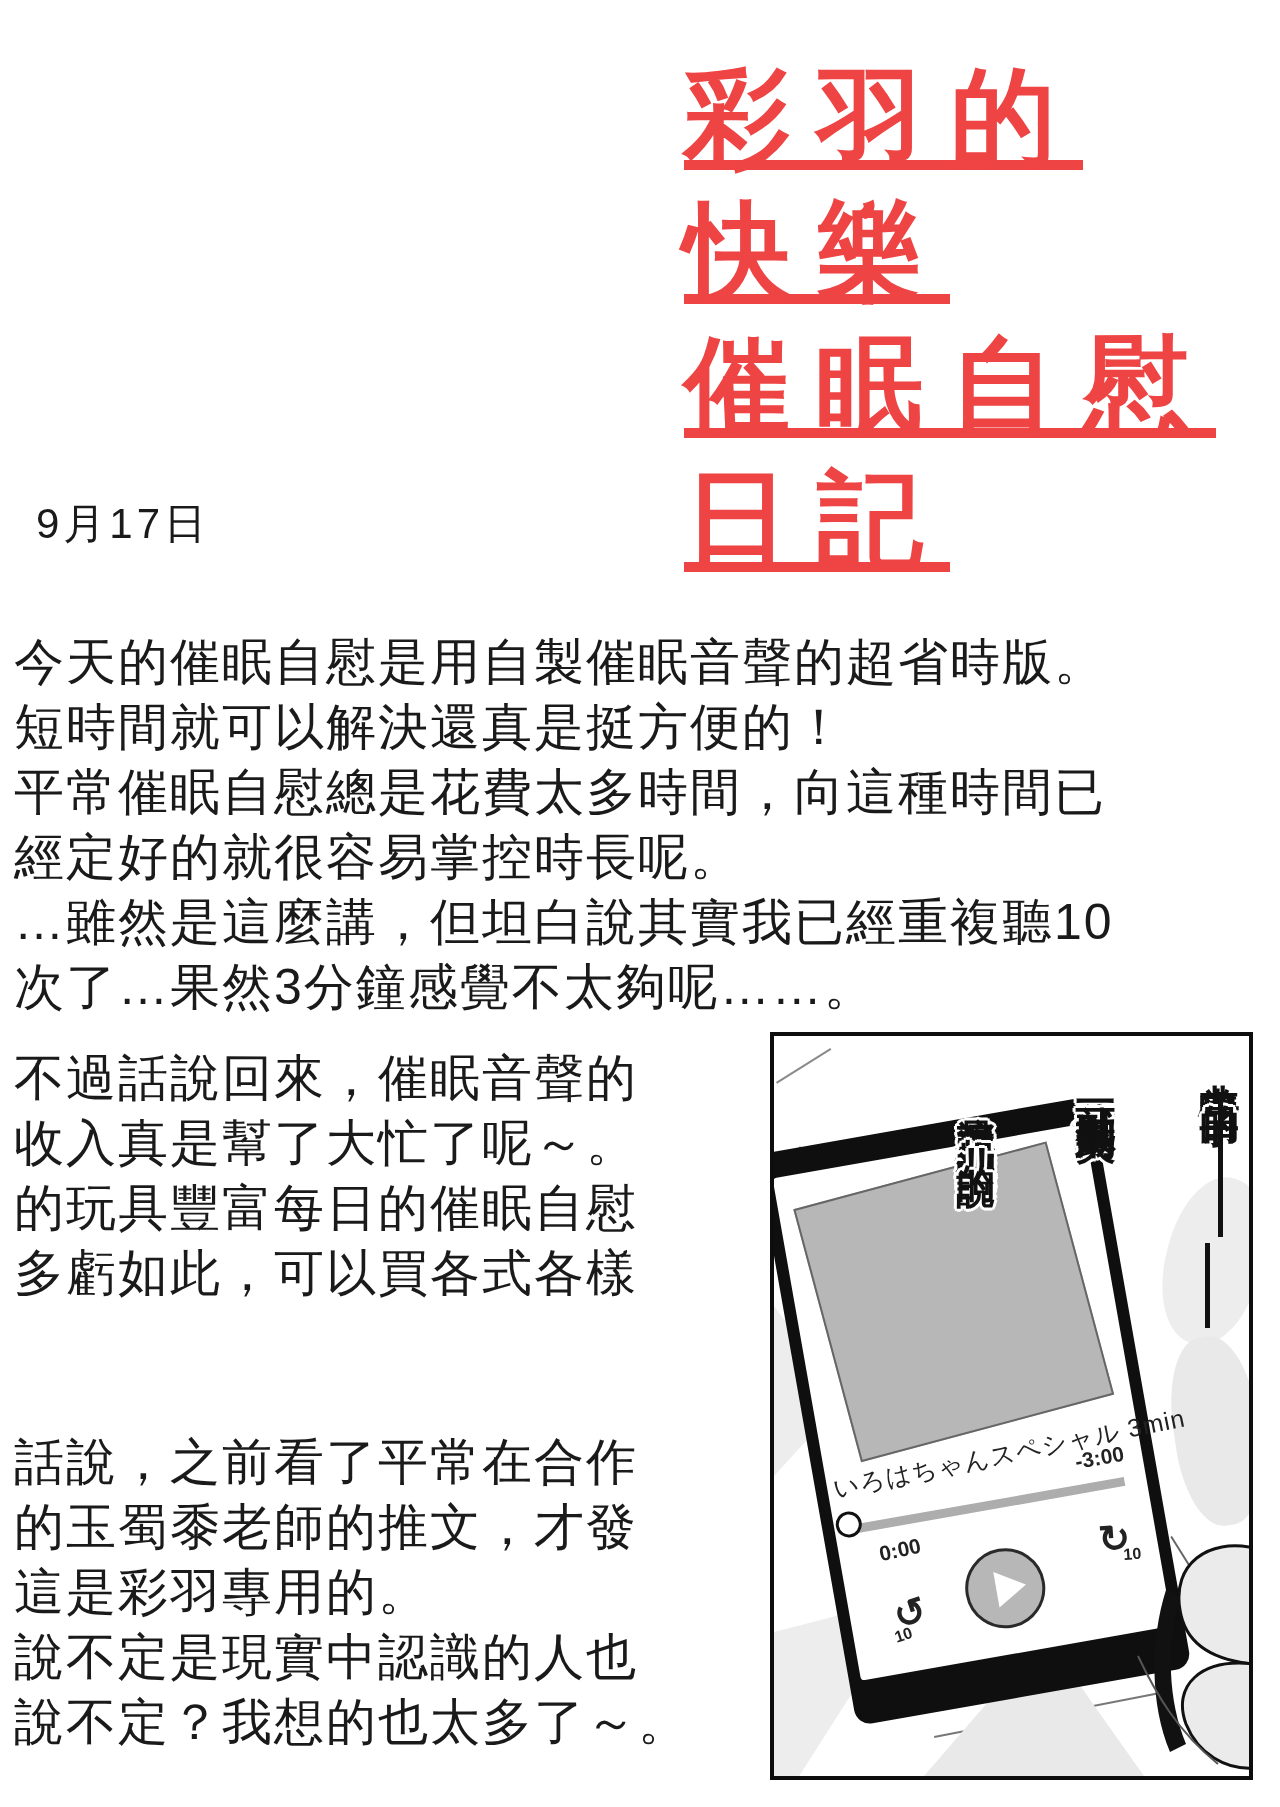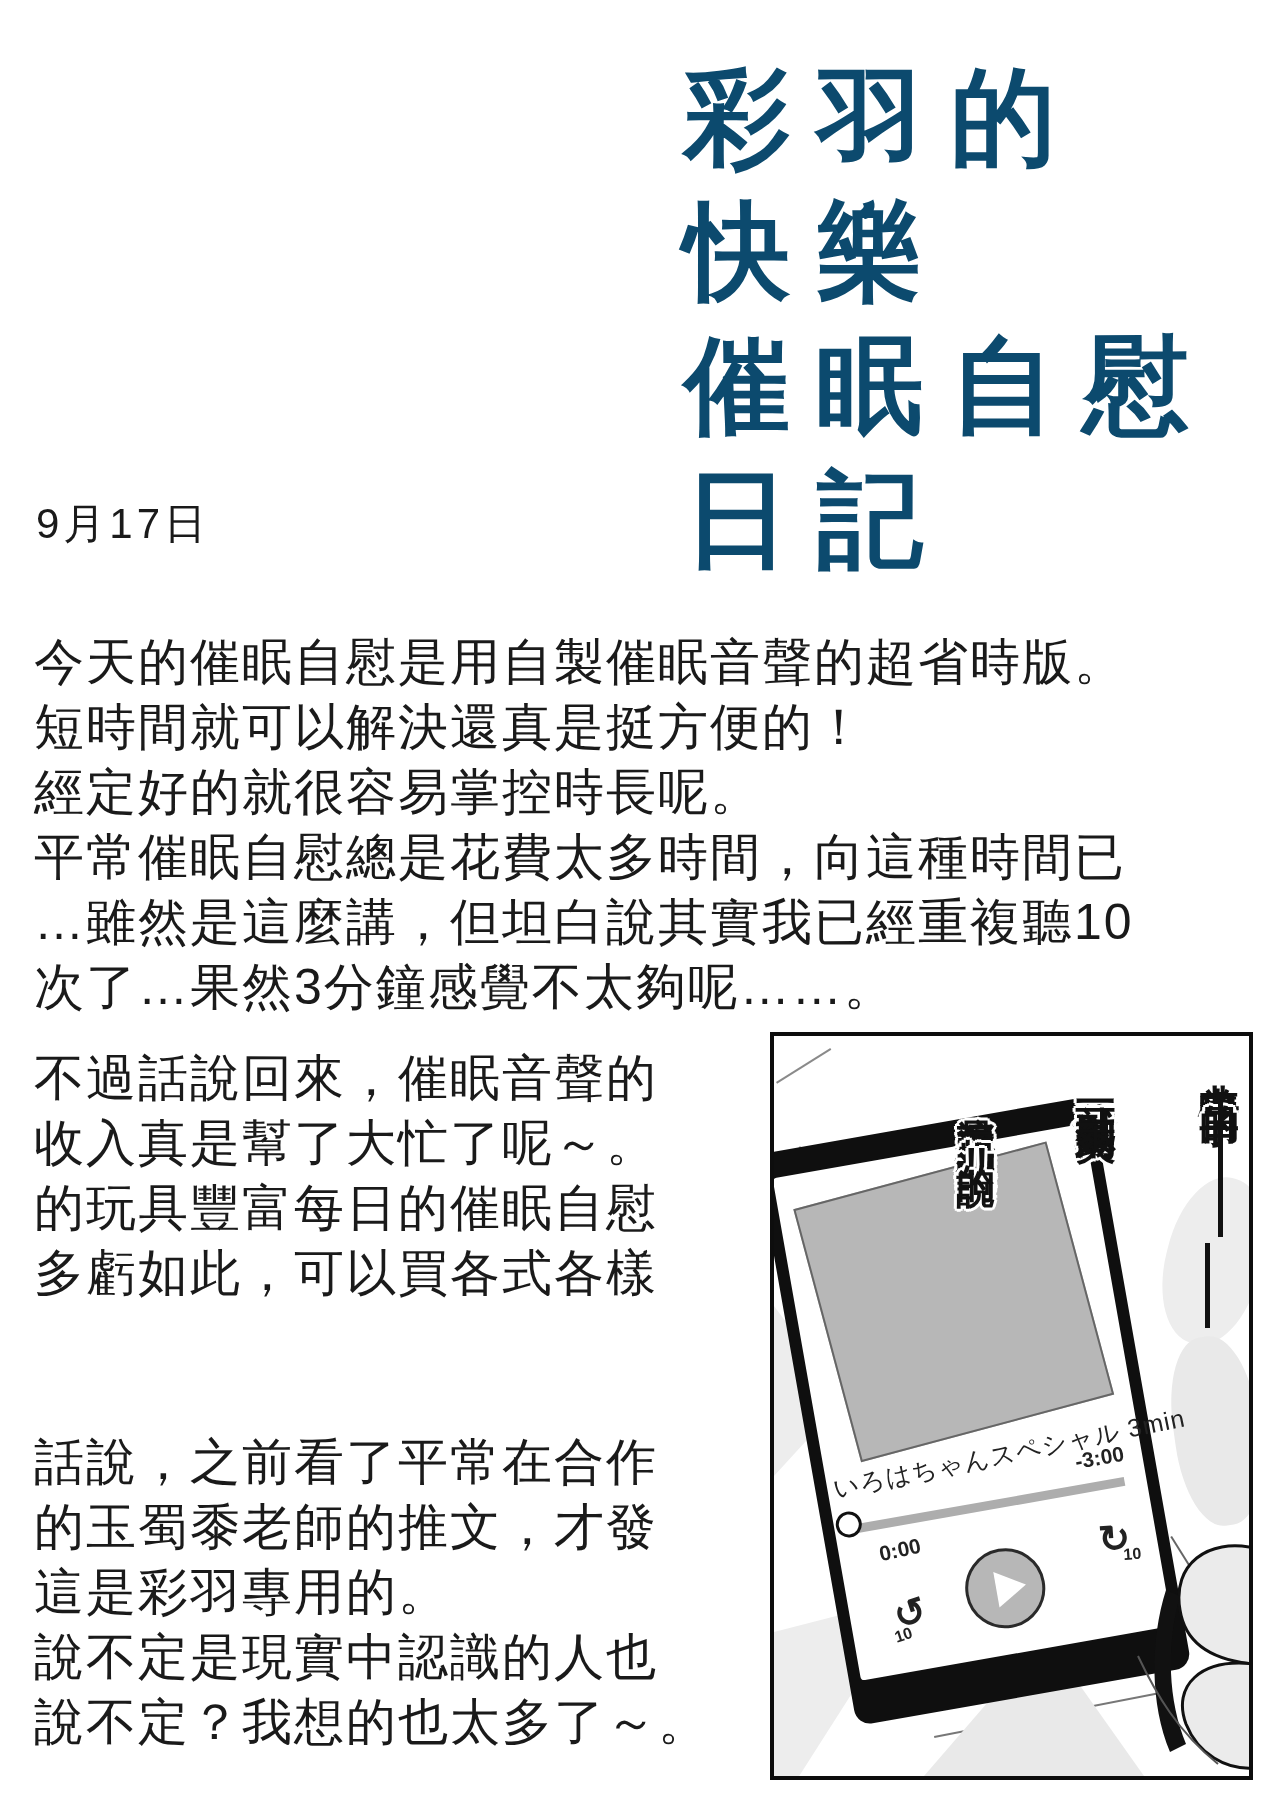--- a/index.html
+++ b/index.html
@@ -4,28 +4,28 @@
 <style>
   html,body{margin:0;padding:0;background:#ffffff;}
   #page{
     position:relative;width:1280px;height:1807px;background:#ffffff;
     font-family:"Liberation Sans", sans-serif;color:#1a1a1a;overflow:hidden;
   }
   
   #big-title{
     position:absolute;left:684px;top:50px;
     font-size:106px;line-height:134px;font-weight:700;
-    letter-spacing:27px;color:#0c4a6e;white-space:nowrap;
+    letter-spacing:27px;color:#ef4444;white-space:nowrap;text-decoration:underline;
   }
   
   #date-line{
     position:absolute;left:36px;top:496px;
     font-size:42px;font-weight:500;letter-spacing:4px;white-space:nowrap;
   }
-  .para{position:absolute;left:34px;font-size:50px;line-height:65px;
+  .para{position:absolute;left:14px;font-size:50px;line-height:65px;
     font-weight:500;letter-spacing:2px;white-space:nowrap;}
   #para-1{top:630px;}
   #para-2{top:1046px;}
   #para-3{top:1430px;}
   
   #panel{
     position:absolute;left:770px;top:1032px;width:475px;height:740px;
     border:4px solid #0d0d0d;background:#ffffff;overflow:hidden;
   }
   .shape{position:absolute;}
@@ -97,22 +97,22 @@
     <div>快樂</div>
     <div>催眠自慰</div>
     <div>日記</div>
   </div>
 
   <div id="date-line">9月17日</div>
 
   <div id="para-1" class="para">
     <div>今天的催眠自慰是用自製催眠音聲的超省時版。</div>
     <div>短時間就可以解決還真是挺方便的！</div>
+    <div>平常催眠自慰總是花費太多時間，向這種時間已</div>
     <div>經定好的就很容易掌控時長呢。</div>
-    <div>平常催眠自慰總是花費太多時間，向這種時間已</div>
     <div>…雖然是這麼講，但坦白說其實我已經重複聽10</div>
     <div>次了…果然3分鐘感覺不太夠呢……。</div>
   </div>
 
   <div id="para-2" class="para">
     <div>不過話說回來，催眠音聲的</div>
     <div>收入真是幫了大忙了呢～。</div>
     <div>的玩具豐富每日的催眠自慰</div>
     <div>多虧如此，可以買各式各樣</div>
   </div>

